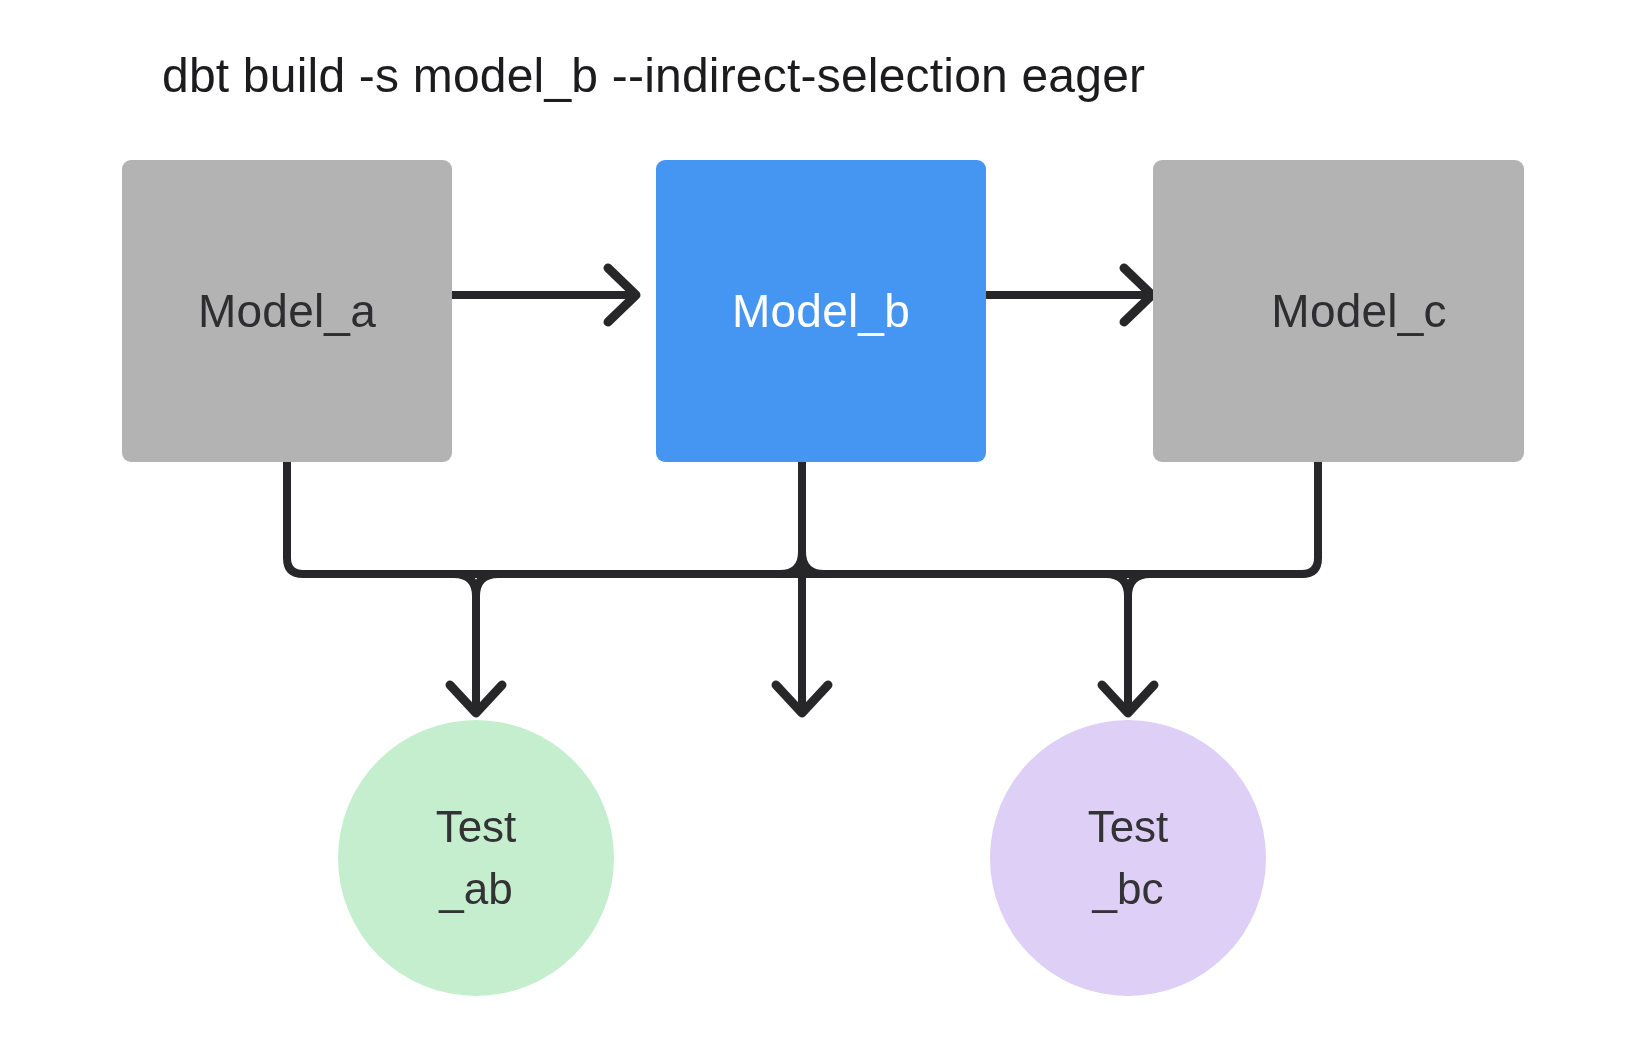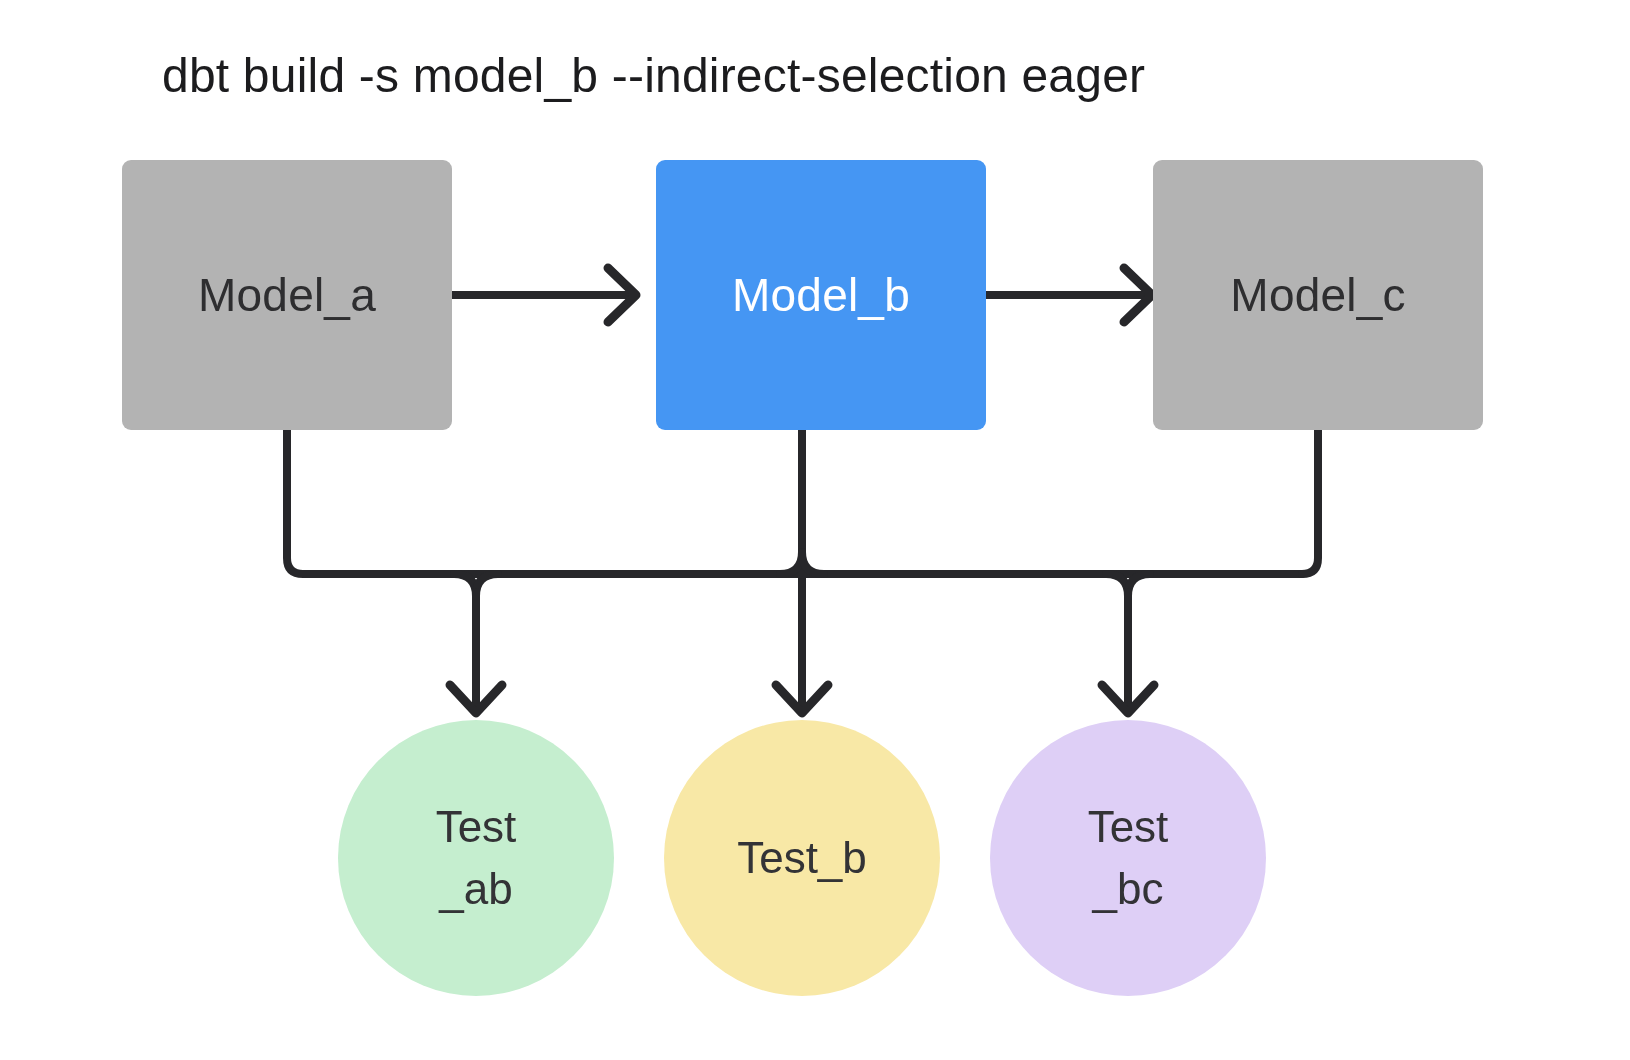--- a/index.html
+++ b/index.html
@@ -36,40 +36,40 @@
   .edge path {
     fill: none;
     stroke: var(--line, #27272a);
     stroke-linecap: round;
     stroke-linejoin: round;
   }
   .model-box {
     position: absolute;
     top: 142px;
     width: 330px;
-    height: 270px;
+    height: 302px;
     border-radius: 9px;
     display: flex;
     align-items: center;
     justify-content: center;
     font-size: 46px;
     font-weight: 500;
     letter-spacing: 0.2px;
   }
   .model-box.gray {
     background: var(--model_gray, #b3b3b3);
     color: var(--model_gray_text, #2e2e30);
   }
   .model-box.blue {
     background: var(--model_blue, #4596f3);
     color: var(--model_blue_text, #ffffff);
   }
   #model-a { left: 122px; }
   #model-b { left: 656px; }
-  #model-c { left: 1153px; }
+  #model-c { left: 1153px; padding-left: 41px; }
 
   .test-circle {
     position: absolute;
     top: 702px;
     width: 276px;
     height: 276px;
     border-radius: 50%;
     display: flex;
     flex-direction: column;
     align-items: center;
@@ -129,22 +129,18 @@
     <span>Model_b</span>
   </div>
   <div class="model-box gray" id="model-c">
     <span>Model_c</span>
   </div>
 
   <div class="test-circle" id="test-ab">
     <span>Test</span>
     <span>_ab</span>
   </div>
-  <div class="test-circle" id="test-b">
-    <span>Test_b</span>
-
-  </div>
   <div class="test-circle" id="test-bc">
     <span>Test</span>
     <span>_bc</span>
   </div>
 
 </div>
 
 </body></html>

